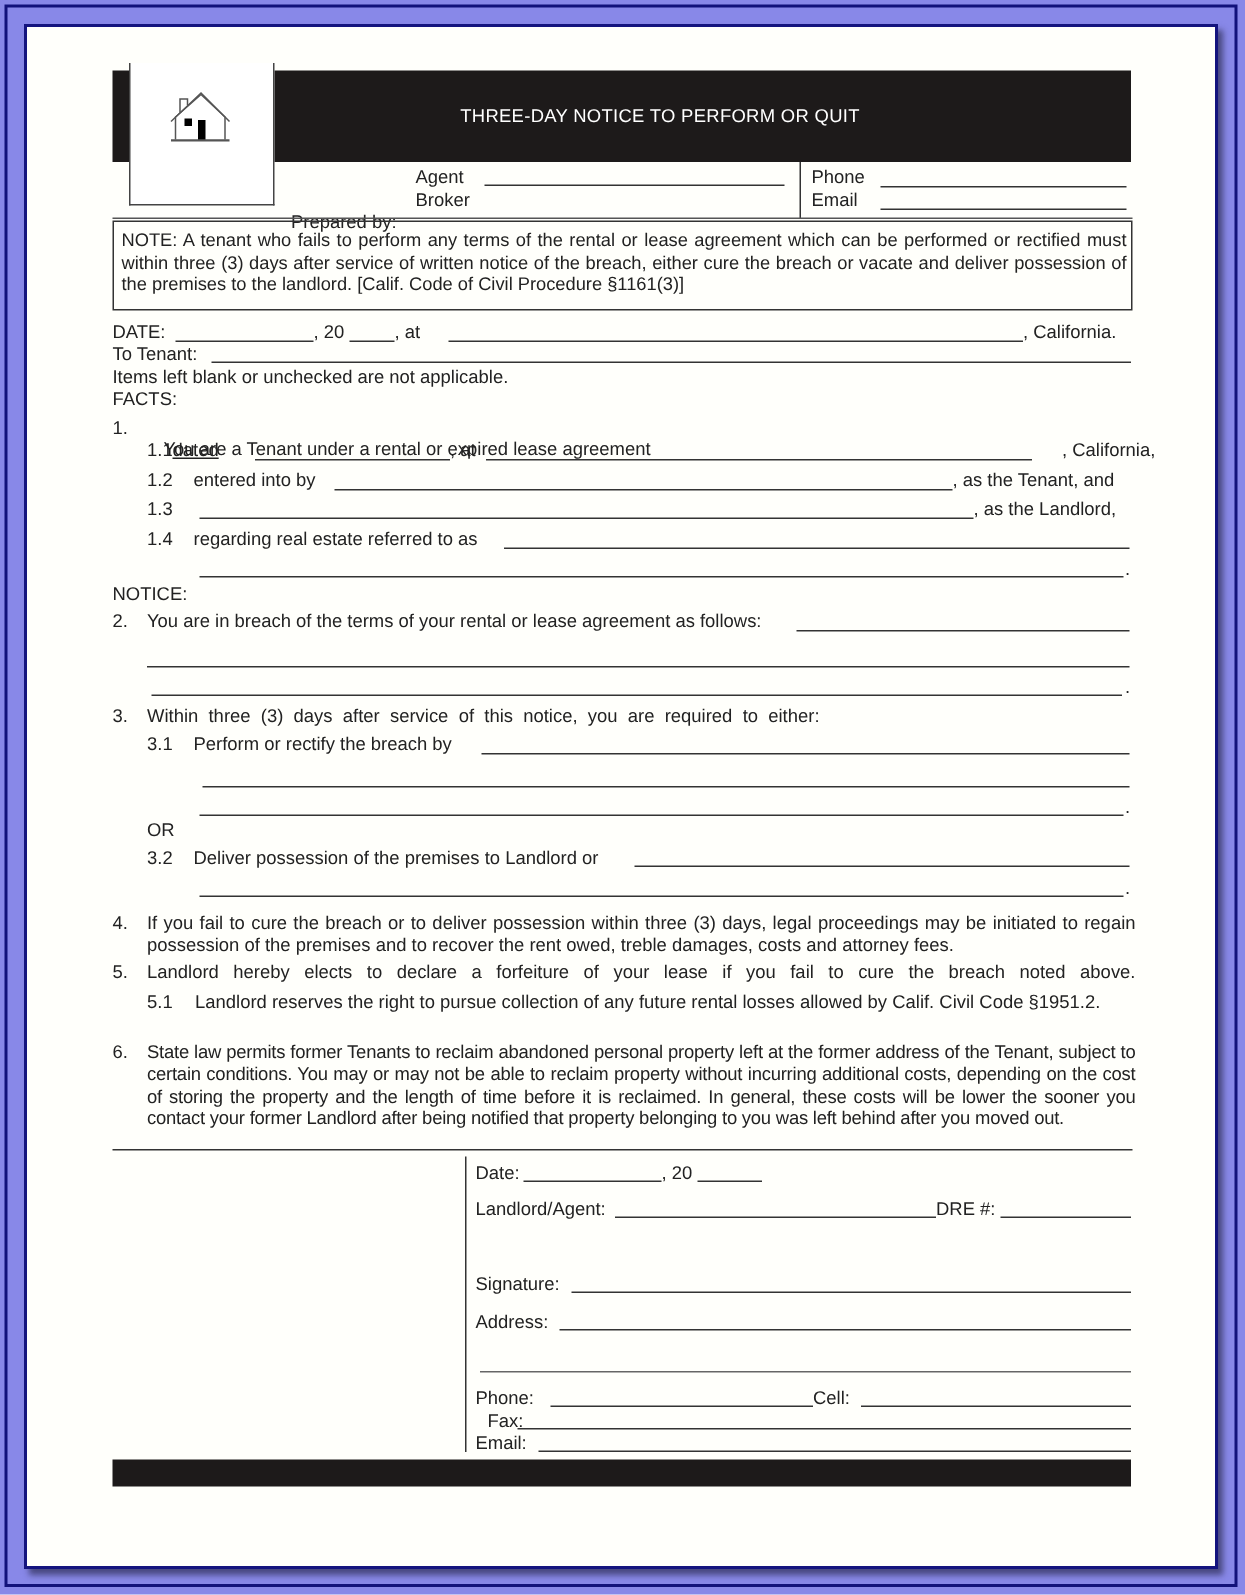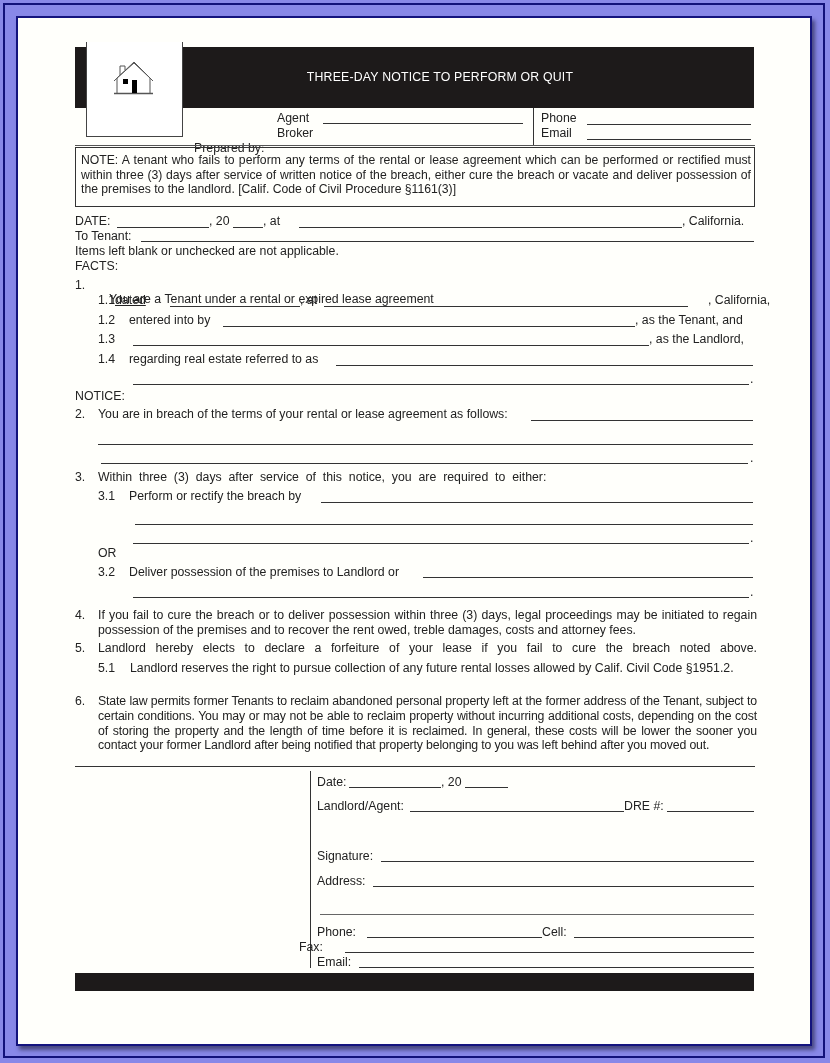--- a/index.html
+++ b/index.html
@@ -173,19 +173,19 @@
 
 <span class="txt" style="left:317px;top:874px;">Address:</span>
 <div class="ln" style="left:373px;top:886px;width:381px;"></div>
 <div class="ln" style="left:320px;top:914px;width:434px;border-top-color:#666;"></div>
 
 <span class="txt" style="left:317px;top:925px;">Phone:</span>
 <div class="ln" style="left:367px;top:937px;width:175px;"></div>
 <span class="txt" style="left:542px;top:925px;">Cell:</span>
 <div class="ln" style="left:574px;top:937px;width:180px;"></div>
 
-<span class="txt" style="left:299px;top:940px;text-align:center;">Fax:</span>
+<span class="txt" style="left:325px;top:940px;text-align:center;">Fax:</span>
 <div class="ln" style="left:345px;top:952px;width:409px;"></div>
 
 <span class="txt" style="left:317px;top:955px;">Email:</span>
 <div class="ln" style="left:359px;top:967px;width:395px;"></div>
 
 <div class="footer-bar"></div>
 
 </body></html>

